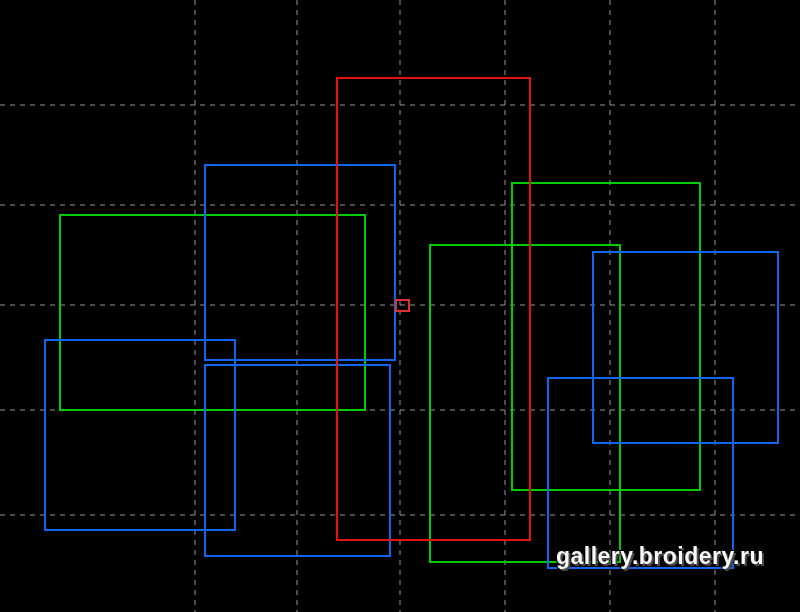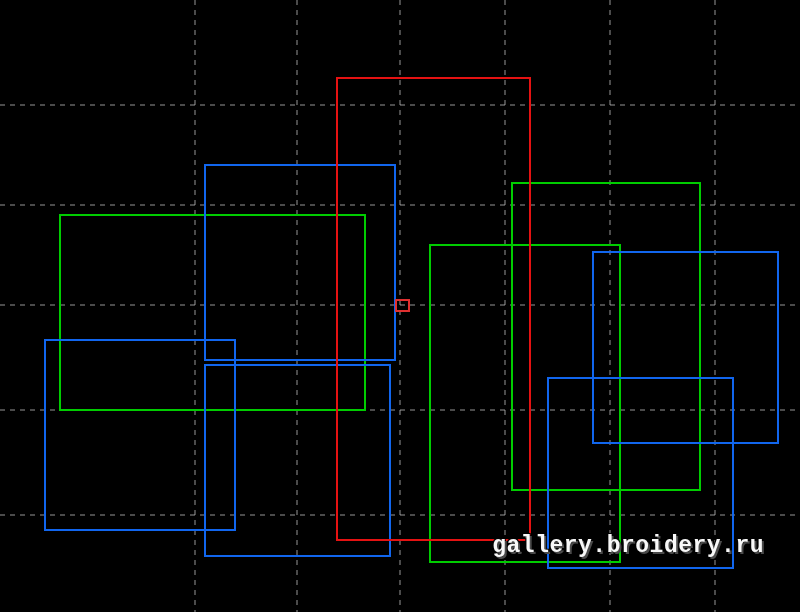--- a/index.html
+++ b/index.html
@@ -17,22 +17,22 @@
   }
   .stage svg {
     position: absolute;
     left: 0;
     top: 0;
     display: block;
   }
   .watermark {
     position: absolute;
     right: 36px;
-    bottom: 53px;
-    font-family: Liberation Mono, monospace;
+    bottom: 42px;
+    font-family: Liberation Sans, sans-serif;
     font-weight: bold;
     font-size: 23px;
     letter-spacing: 0.5px;
     color: #f8f8f8;
     text-shadow:
       2px 2px 0 #4a4a4a,
       -1px -1px 0 #000,
       1px -1px 0 #000,
       -1px 1px 0 #000,
       1px 1px 0 #000;

